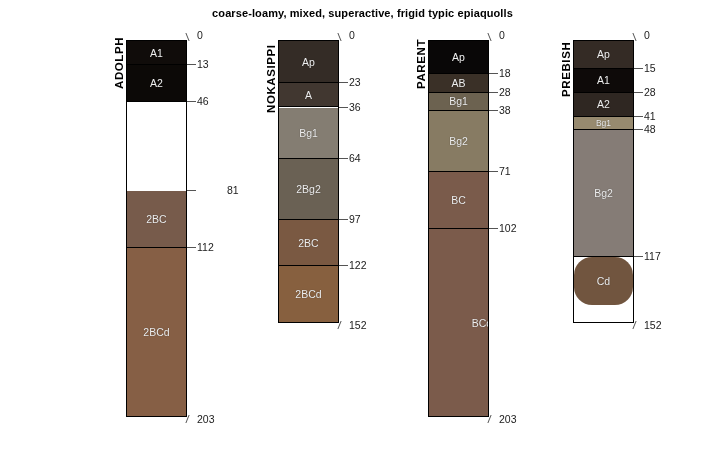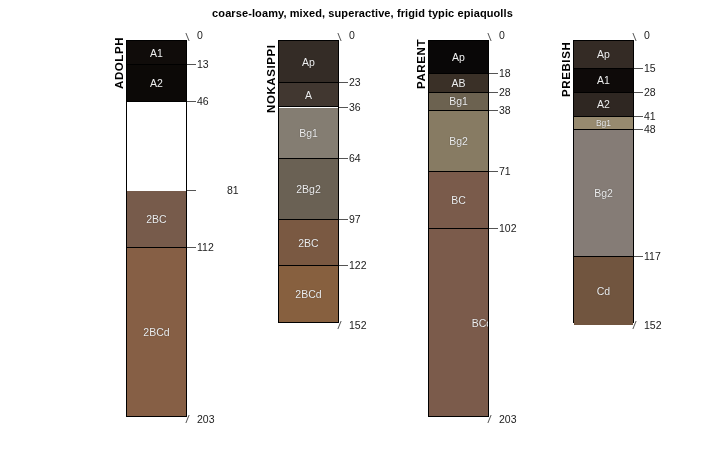--- a/index.html
+++ b/index.html
@@ -235,21 +235,21 @@
         </div>
         <div class="horizon" style="top: 51.7244px; height: 24.0149px; background: rgb(47, 39, 34);">
           <span class="horizon-label">A2</span>
         </div>
         <div class="horizon" style="top: 75.7393px; height: 12.9311px; background: rgb(151, 138, 111);">
           <span class="horizon-label small">Bg1</span>
         </div>
         <div class="horizon" style="top: 88.6704px; height: 127.464px; background: rgb(133, 124, 118);">
           <span class="horizon-label">Bg2</span>
         </div>
-        <div class="horizon" style="top: 216.134px; height: 68px; background: rgb(113, 85, 63); border-bottom: none;">
+        <div class="horizon" style="top: 216.134px; height: 48px; background: rgb(113, 85, 63); border-bottom: none; border-radius: 18px;">
           <span class="horizon-label">Cd</span>
         </div>
       </div>
       <div class="depth-axis" style="left: 634px;">
         <div class="leader" style="top: 33px; transform: skewX(22deg);"></div>
         <div class="depth-label" style="top: 30px;">0</div>
         <div class="depth-tick" style="top: 67.7095px;"></div>
         <div class="depth-label" style="top: 62.7095px;">15</div>
         <div class="depth-tick" style="top: 91.7244px;"></div>
         <div class="depth-label" style="top: 86.7244px;">28</div>

